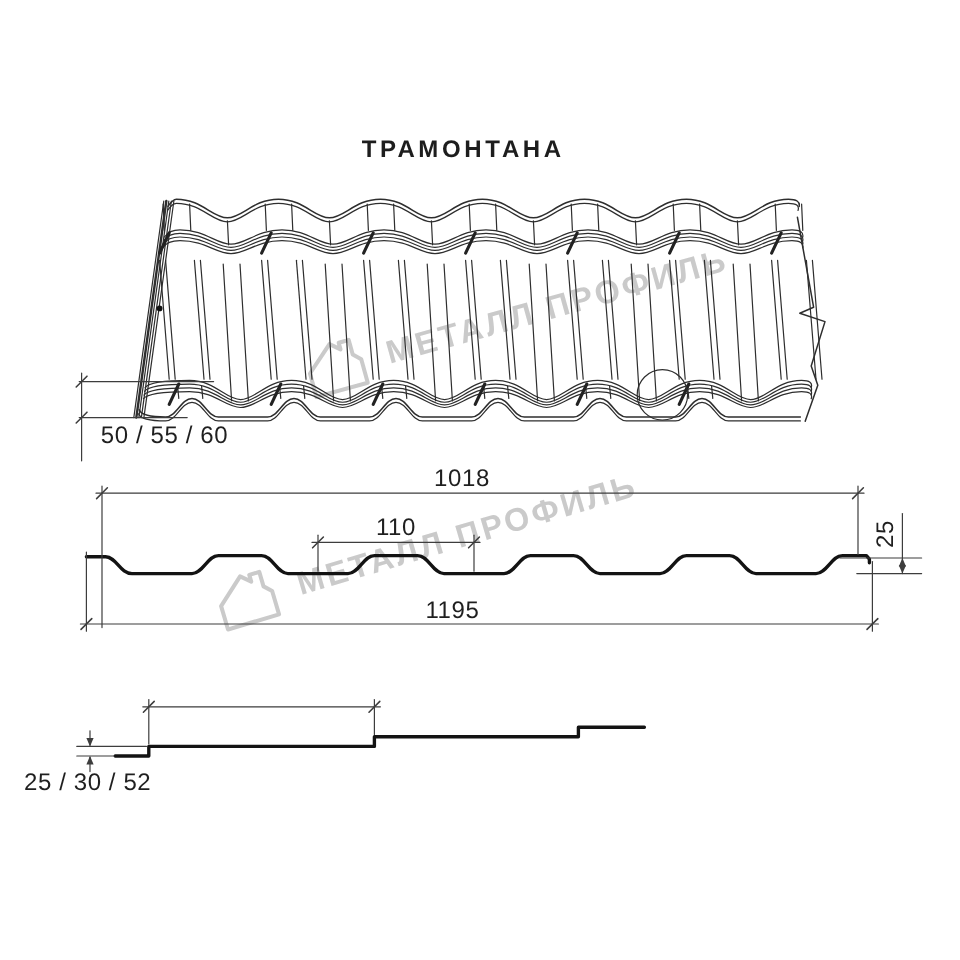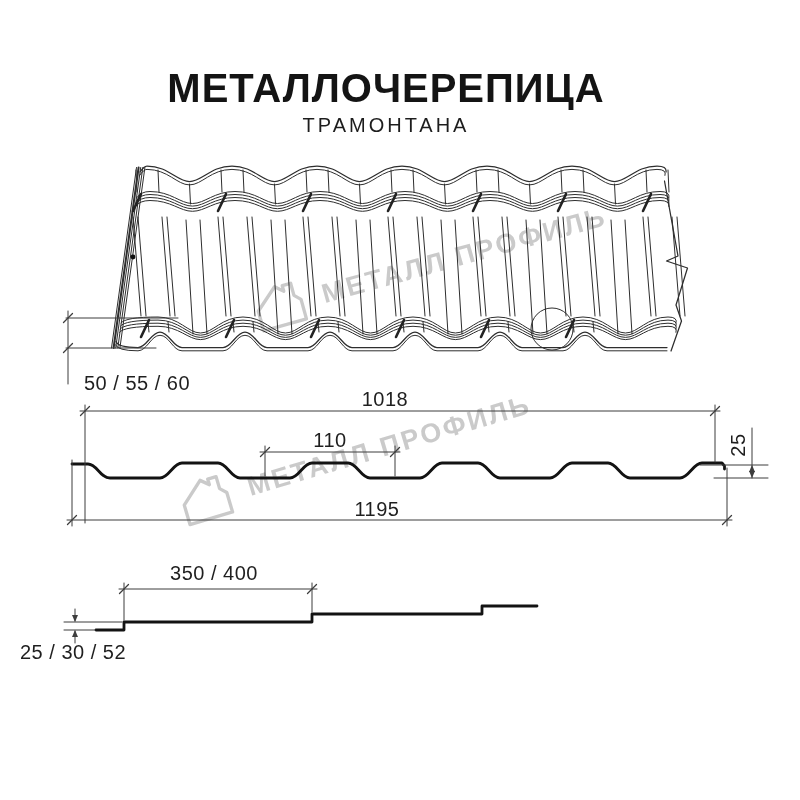--- a/index.html
+++ b/index.html
@@ -1,25 +1,25 @@
 <!DOCTYPE html>
 <html><head>
 <meta charset="utf-8">
 <style>
   html,body{margin:0;padding:0;background:#fff}
   .page{position:relative;width:800px;height:800px;background:#fff;overflow:hidden;
         font-family:"Liberation Sans",sans-serif}
   .title{position:absolute;left:0;top:66px;width:772px;text-align:center;
          font-size:40px;font-weight:800;letter-spacing:1px;color:#141414}
   .subtitle{position:absolute;left:0;top:114px;width:772px;text-align:center;
-         font-size:20px;font-weight:400;letter-spacing:3px;color:#1d1d1d}
+         font-size:20px;font-weight:700;letter-spacing:3px;color:#1d1d1d}
   #lineart{position:absolute;left:0;top:0;width:800px;height:800px}
   .dim{position:absolute;font-size:20px;color:#1f1f1f;letter-spacing:.5px;white-space:nowrap}
   .dim.c{text-align:center}
-  .dim-5560{left:84px;top:372px}
+  .dim-5560{left:84px;top:352px}
   .dim-1155{left:345px;top:388px;width:80px}
   .dim-230{left:290px;top:429px;width:80px}
   .dim-25{left:723px;top:431px;width:30px;height:28px;line-height:28px;transform:rotate(-90deg)}
   .dim-1195{left:337px;top:498px;width:80px}
   .dim-350400{left:140px;top:562px;width:148px}
   .dim-253035{left:20px;top:641px}
   .wm{position:absolute;display:flex;align-items:center;gap:15px;color:#c6c6c6;
       font-weight:700;font-size:27px;letter-spacing:2.5px;white-space:nowrap;
       transform-origin:left center;opacity:.92}
   .wm1{left:252px;top:287px;transform:rotate(-15.5deg)}
@@ -188,23 +188,21 @@
         <path d="M 307.5,593.5 L 316.5,584.5" fill="none" stroke="#3d3d3d" stroke-width="1.3" stroke-linejoin="round" stroke-linecap="round"></path>
         <path d="M 64,622 L 122,622" fill="none" stroke="#3d3d3d" stroke-width="1" stroke-linejoin="round" stroke-linecap="round"></path>
         <path d="M 64,630 L 95,630" fill="none" stroke="#3d3d3d" stroke-width="1" stroke-linejoin="round" stroke-linecap="round"></path>
         <path d="M 75,609 L 75,621" fill="none" stroke="#3d3d3d" stroke-width="1" stroke-linejoin="round" stroke-linecap="round"></path>
         <path d="M 75,643 L 75,631" fill="none" stroke="#3d3d3d" stroke-width="1" stroke-linejoin="round" stroke-linecap="round"></path>
         <path d="M 75,622 L 72,615 L 78,615 Z" fill="#3d3d3d"></path>
         <path d="M 75,630 L 72,637 L 78,637 Z" fill="#3d3d3d"></path>
       </g>
   </svg>
 
-  <div class="title">МЕТАЛЛОЧЕРЕПИЦА</div>
   <div class="subtitle">ТРАМОНТАНА</div>
 
   <div class="dim dim-5560">50 / 55 / 60</div>
   <div class="dim c dim-1155">1018</div>
   <div class="dim c dim-230">110</div>
   <div class="dim c dim-25">25</div>
   <div class="dim c dim-1195">1195</div>
-  <div class="dim c dim-350400">350 / 400</div>
   <div class="dim dim-253035">25 / 30 / 52</div>
 </div>
 
 </body></html>

